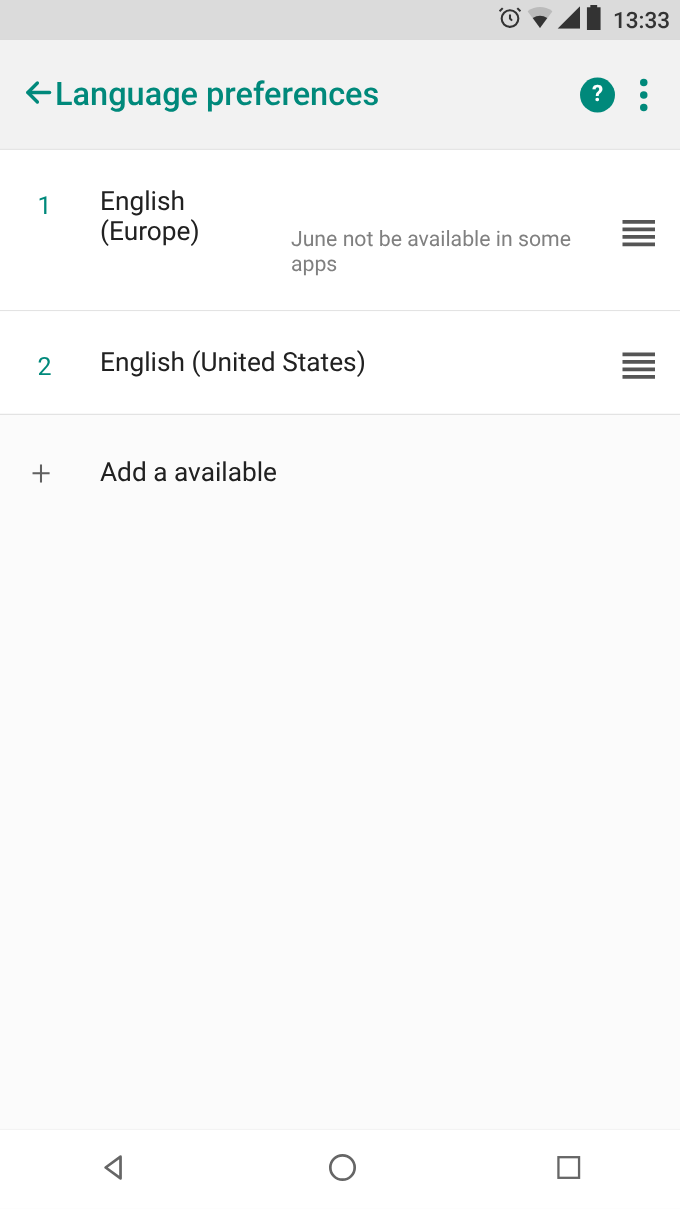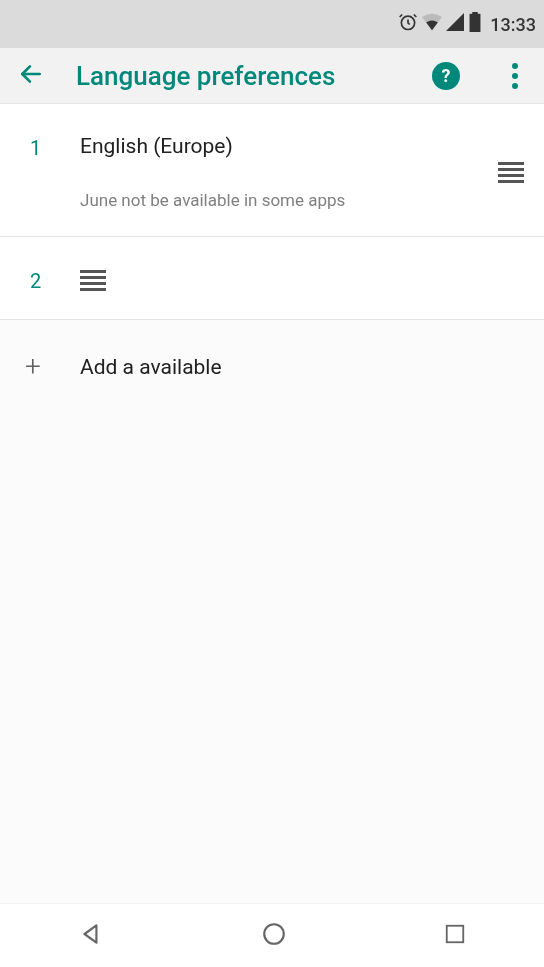--- a/index.html
+++ b/index.html
@@ -10,43 +10,42 @@
     }
     body {
       width: 544px;
       height: 967px;
       background: #fafafa;
       display: flex;
       flex-direction: column;
       overflow: hidden;
     }
     .status-bar {
-      height: 48px;
+      height: 32px;
       background: #dbdbdb;
       display: flex;
       justify-content: flex-end;
       align-items: center;
       padding: 0 8px;
       gap: 4px;
       font-size: 18px;
       color: #333;
     }
     .status-time {
       font-size: 18px;
       font-weight: 500;
       color: #333;
       margin-left: 4px;
     }
     .app-bar {
-      height: 56px;
+      height: 88px;
       background: #f2f2f2;
       display: flex;
       align-items: center;
       padding: 16px 18px;
-      gap: 32px;
       border-bottom: 1px solid #e5e5e5;
       box-shadow: 0 1px 2px rgba(0,0,0,0.05);
     }
     .app-bar-title {
       flex: 1;
       font-size: 26px;
       font-weight: 500;
       color: #00897b;
     }
     .back-icon {
@@ -98,21 +97,20 @@
     .lang-index {
       width: 60px;
       font-size: 20px;
       color: #00897b;
       padding-left: 10px;
       padding-top: 2px;
     }
     .lang-text {
       flex: 1;
       display: flex;
-      flex-direction: column;
     }
     .lang-name {
       font-size: 21px;
       color: #212121;
     }
     .lang-sub {
       font-size: 17px;
       color: #808080;
       margin-top: 32px;
     }
@@ -218,20 +216,23 @@
           <span></span>
           <span></span>
           <span></span>
       </div>
     </div>
   </div>
 
   <div class="lang-row">
     <div class="lang-row-inner">
       <div class="lang-index">2</div>
+      <div class="lang-text">
+        <div class="lang-name">English (United States)</div>
+      </div>
       <div class="drag-handle">
         <span></span>
           <span></span>
           <span></span>
           <span></span>
       </div>
     </div>
   </div>
 
   <div class="add-row">

